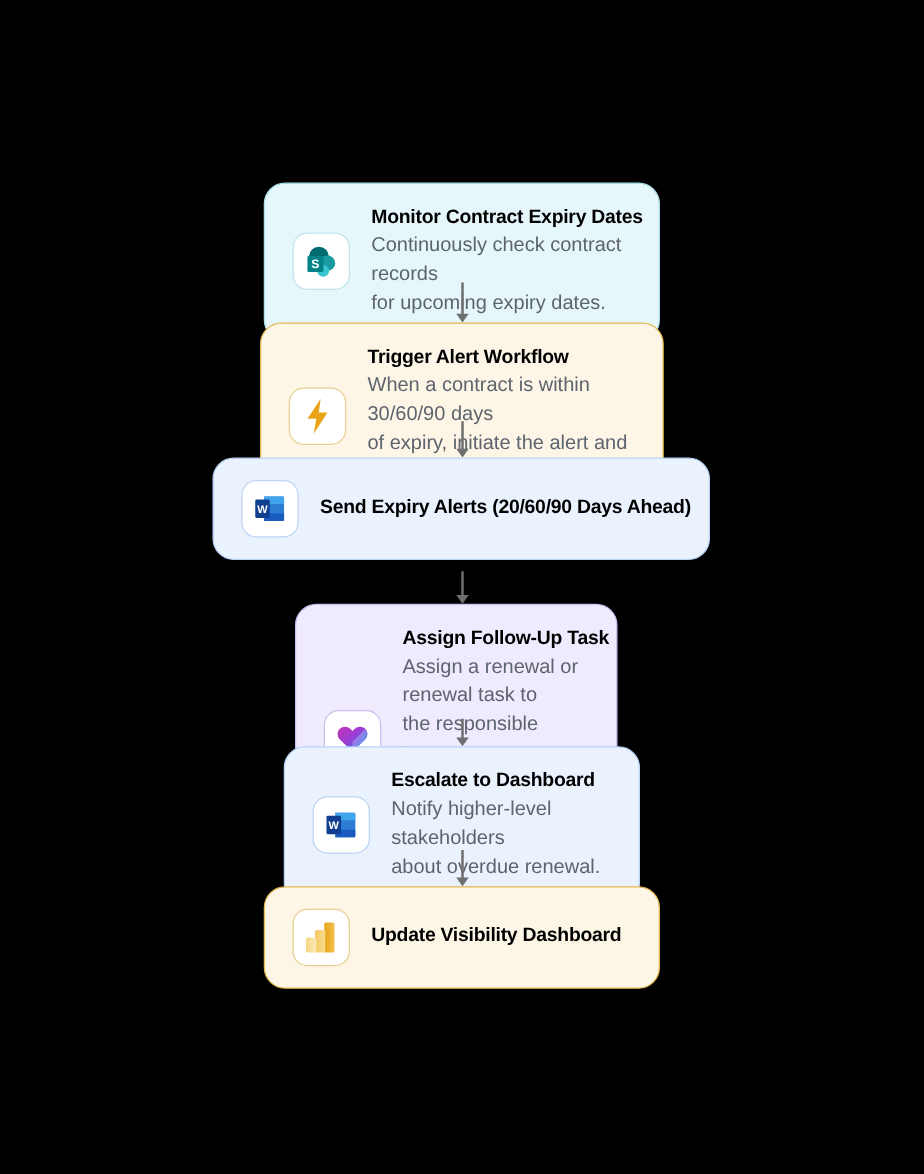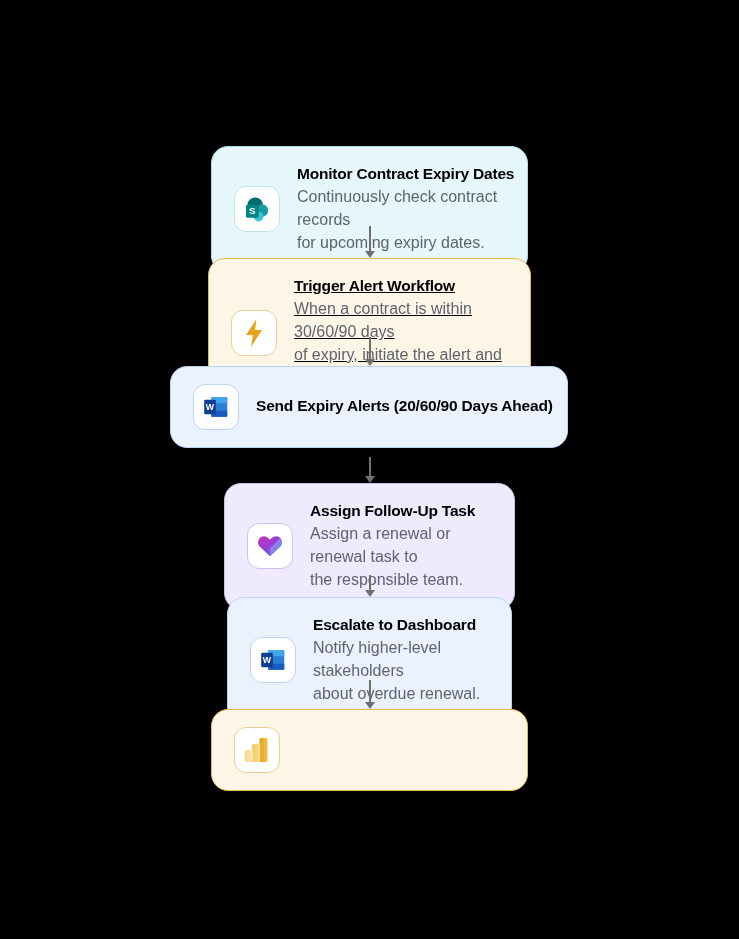--- a/index.html
+++ b/index.html
@@ -86,40 +86,40 @@
     font-size: 16px;
     color: #5d646d;
     line-height: 1.42;
     white-space: pre-line;
   }
 
   
   .theme-cyan   { background: #e6f7fb; border-color: #a8dfe8; }
   .theme-cyan   .card-icon { border-color: #bfe4ec; }
 
-  .theme-amber  { background: #fdf6e7; border-color: #e5b94e; text-decoration: underline; }
+  .theme-amber  { background: #fdf6e7; border-color: #e5b94e; }
   .theme-amber  .card-icon { border-color: #e8cf92; }
 
   .theme-blue   { background: #eaf2fe; border-color: #b9d2f7; }
   .theme-blue   .card-icon { border-color: #bcd4f5; }
 
   .theme-purple { background: #efeafd; border-color: #c9bcf2; }
   .theme-purple .card-icon { border-color: #cdc0f0; }
 
   
   #node-0 { left: 211px; top: 146px; width: 317px; }
   #conn-0 { top: 226px; height: 32px; }
 
   #node-1 { left: 208px; top: 258px; width: 323px; }
   #conn-1 { top: 337px; height: 29px; }
 
   #node-2 { left: 170px; top: 366px; width: 398px; }
   #conn-2 { top: 457px; height: 26px; }
 
-  #node-3 { left: 224px; top: 483px; width: 291px; }
+  #node-3 { left: 236px; top: 483px; width: 258px; align-items: flex-end; }
   #conn-3 { top: 575px; height: 22px; }
 
   #node-4 { left: 227px; top: 597px; width: 285px; }
   #conn-4 { top: 680px; height: 29px; }
 
   #node-5 { left: 211px; top: 709px; width: 317px; }
 </style>
 </head>
 <body>
 
@@ -253,16 +253,17 @@
             <stop offset="0%" stop-color="#f7d683"></stop>
             <stop offset="100%" stop-color="#fbeab8"></stop>
           </linearGradient>
         </defs>
         <rect x="16.4" y="3" width="8.2" height="24" rx="1.3" fill="url(#pbi3)"></rect>
         <rect x="9" y="9" width="8.2" height="18" rx="1.3" fill="url(#pbi2)"></rect>
         <rect x="1.8" y="15" width="8.2" height="12" rx="1.3" fill="url(#pbi1)"></rect>
       </svg>
     </div>
     <div class="card-text">
+      <div class="card-title">Update Visibility Dashboard</div>
     </div>
   </div>
 
 </div>
 
 </body></html>

